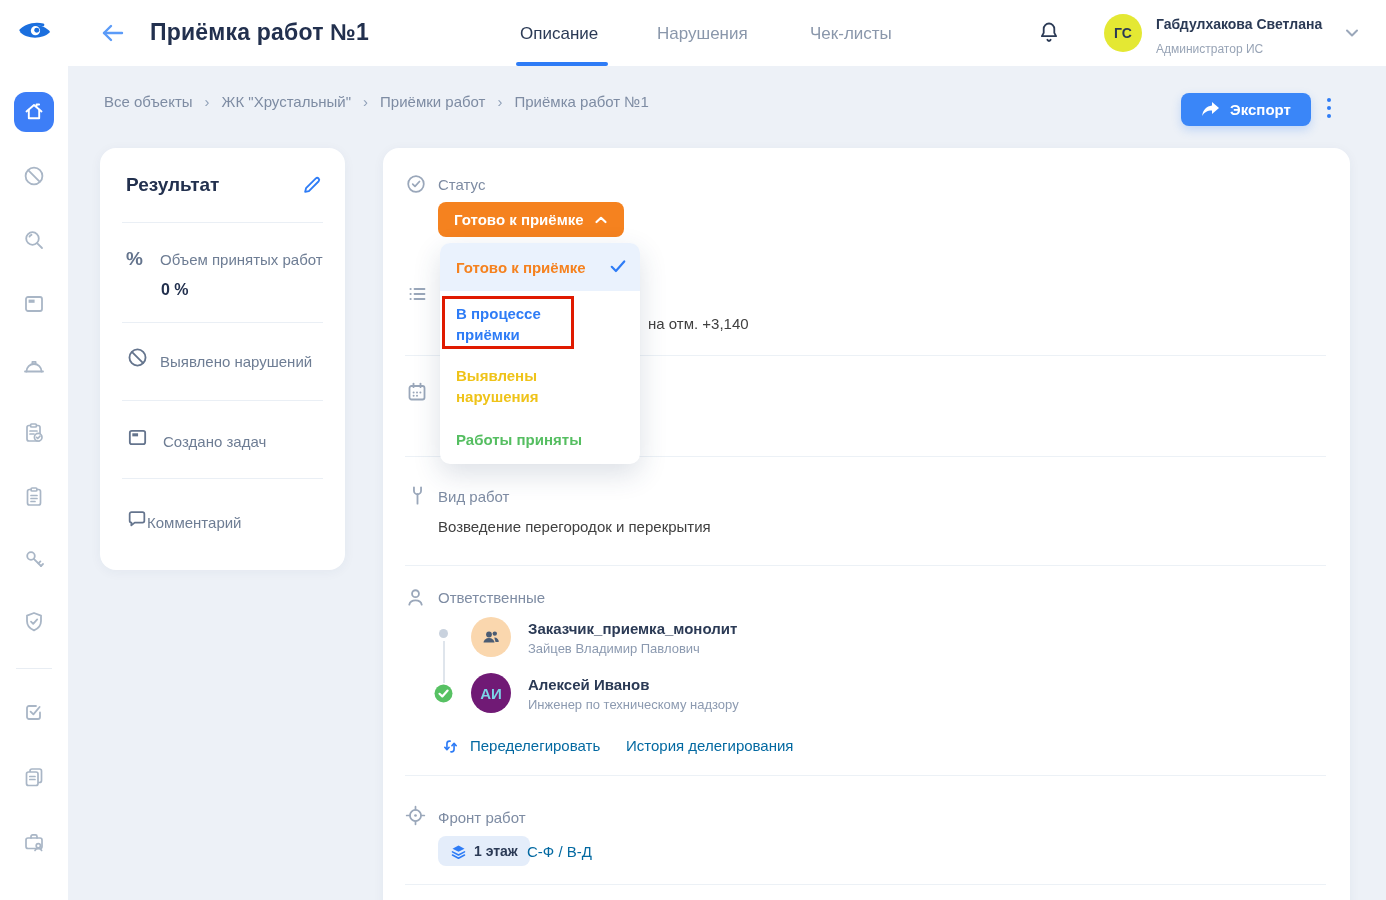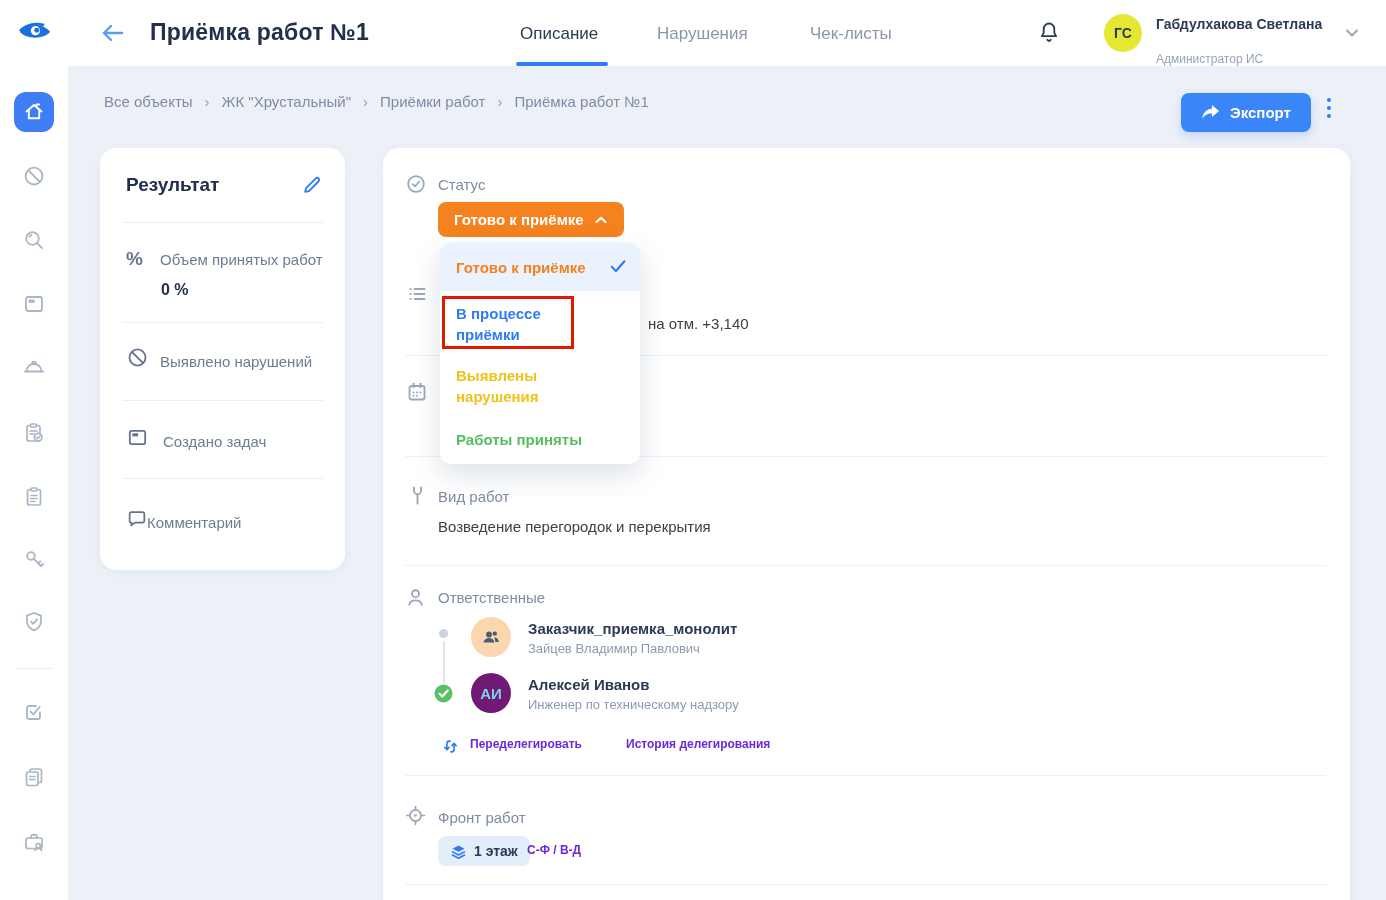--- a/index.html
+++ b/index.html
@@ -13,37 +13,37 @@
   .abs { position:absolute; }
   svg { display:block; }
 
   
   .header { position:absolute; top:0; left:0; width:1386px; height:66px; background:#fff; z-index:10; }
   .page-title { font-size:23px; font-weight:700; color:#22304E; letter-spacing:.2px; }
   .tab { font-size:17px; color:#8A97AB; cursor:pointer; }
   .tab.active { color:#2B3A55; font-weight:500; }
   .tab-underline { background:#2E7CF6; height:4px; border-radius:2px; }
   .user-name { font-size:14px; font-weight:600; color:#2B3A55; }
-  .user-role { font-size:12px; color:#98A4B6; margin-top:16px; }
+  .user-role { font-size:12px; color:#98A4B6; margin-top:6px; }
   .avatar-initials { width:38px; height:38px; border-radius:50%; background:#E4E833;
     display:flex; align-items:center; justify-content:center;
     font-size:14px; font-weight:600; color:#2B3A55; }
 
   
   .sidebar { position:absolute; top:66px; left:0; width:68px; height:834px; background:#fff; z-index:9; }
   .side-active { position:absolute; left:14px; width:40px; height:40px; border-radius:12px;
     background:#3D7EF7; display:flex; align-items:center; justify-content:center; }
   .side-icon { position:absolute; left:22px; width:24px; height:24px; color:#A9B6C6; }
   .side-div { position:absolute; left:16px; width:36px; height:1px; background:#E8EDF3; }
 
   
   .content { position:absolute; top:66px; left:68px; width:1318px; height:834px; background:#EDF1F7; }
   .breadcrumb { display:flex; align-items:center; gap:12px; font-size:15px; color:#7E8CA3; }
   .crumb-sep { color:#8FA0B8; font-size:15px; }
-  .btn-export { display:flex; align-items:center; gap:10px; height:39px; padding:0 20px;
+  .btn-export { display:flex; align-items:center; gap:10px; height:33px; padding:0 20px;
     background:#3A86F8; border:none; border-radius:8px; color:#fff;
     font-size:15px; font-weight:700; font-family:inherit; cursor:pointer;
     box-shadow:0 4px 10px rgba(58,134,248,.25); }
   .kebab { display:flex; flex-direction:column; gap:4px; cursor:pointer; }
   .kebab i { width:4px; height:4px; border-radius:50%; background:#2E7CF6; }
 
   .card { position:absolute; background:#fff; border-radius:16px; box-shadow:0 2px 12px rgba(44,66,104,.05); }
 
   
   .result-title { font-size:19px; font-weight:700; color:#22304E; }
@@ -68,21 +68,21 @@
     box-shadow:0 10px 28px rgba(40,60,100,.16); }
   .opt { position:absolute; font-size:15px; font-weight:600; line-height:21px; cursor:pointer; }
   .opt-selected-row { position:absolute; left:0; top:0; width:200px; height:48px;
     background:#EAF2FD; border-radius:10px 10px 0 0; }
   .red-box { position:absolute; left:2px; top:53px; width:132px; height:53px;
     border:3px solid #E01A00; z-index:7; }
 
   .person-name { font-size:15px; font-weight:700; color:#2B3A55; }
   .person-sub { font-size:13px; color:#8C9AB0; }
   .avatar-40 { width:40px; height:40px; border-radius:50%; display:flex; align-items:center; justify-content:center; }
-  .link { font-size:12px; font-weight:700; color:#6d28d9; cursor:pointer; }
+  .link { font-size:15px; font-weight:400; color:#0369a1; cursor:pointer; }
 
   .chip { display:flex; align-items:center; gap:7px; height:30px; padding:0 12px;
     background:#E4EDFA; border-radius:8px; font-size:14px; font-weight:600; color:#2B3A55; }
 </style>
 </head>
 <body>
 
 <div class="header">
   <span class="abs" style="left:19px; top:20px;">
     <svg width="32" height="24" viewBox="0 0 36 24">

